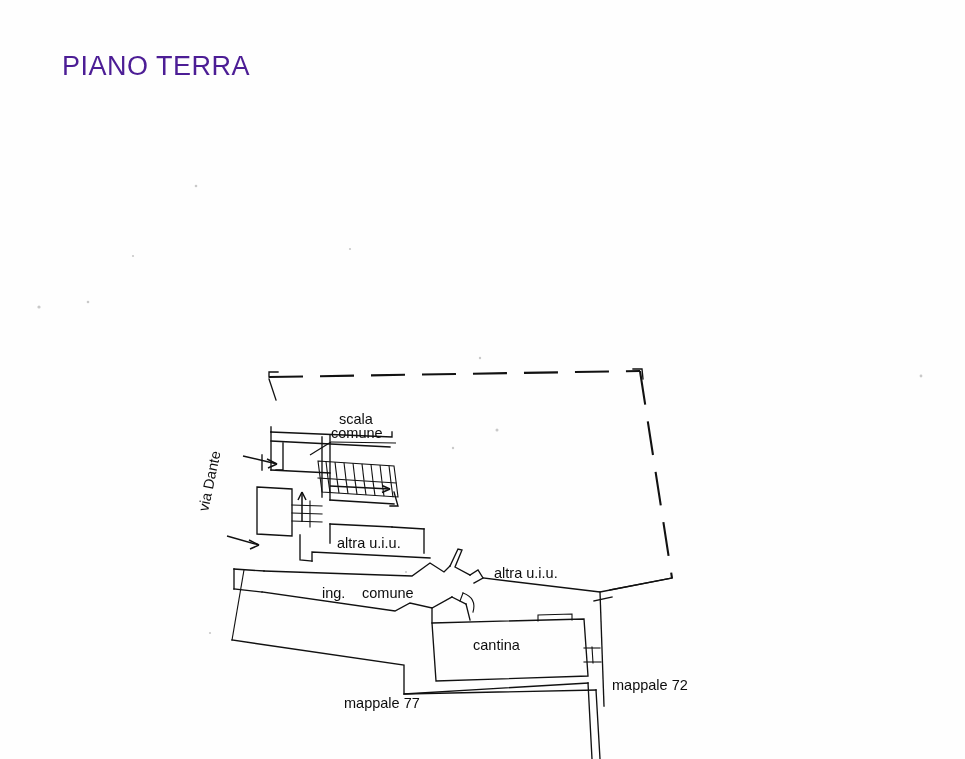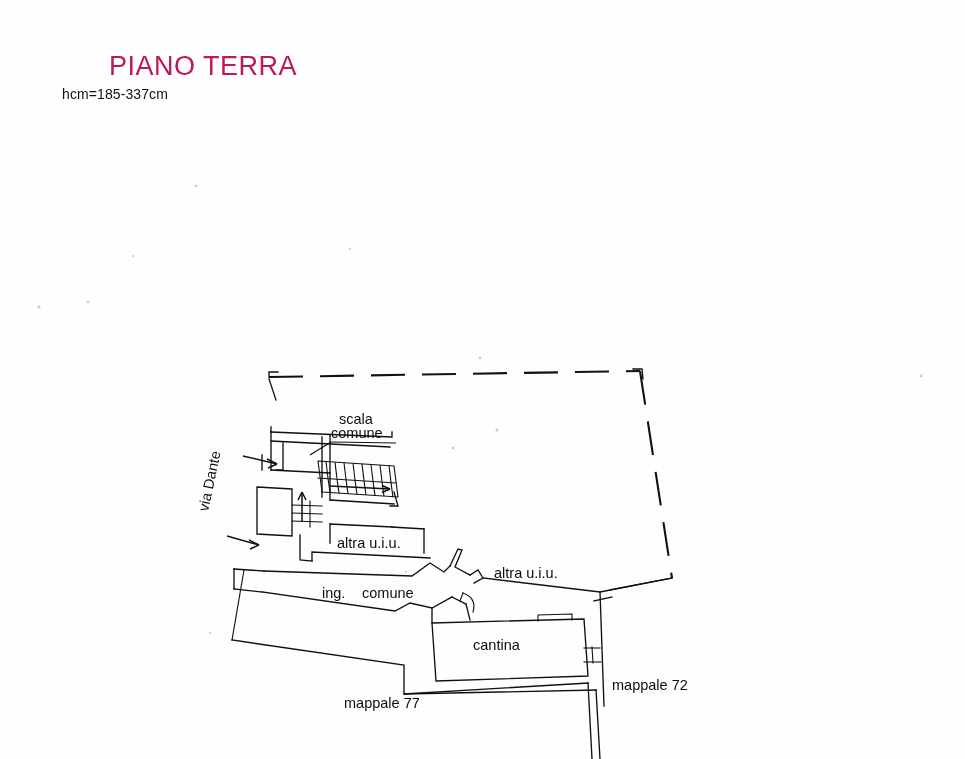--- a/index.html
+++ b/index.html
@@ -26,22 +26,21 @@
   .title-block {
     position: absolute;
     left: 62px;
     top: 52px;
   }
   .doc-title {
     font-size: 27px;
     letter-spacing: 0.5px;
     line-height: 1.05;
     white-space: nowrap;
-    color: #be185d;
-    margin-left: 47px;
+    color: #4c1d95;
   }
   .doc-sub {
     font-size: 14px;
     margin-top: 6px;
     letter-spacing: 0.1px;
     white-space: nowrap;
     color: #111111;
   }
   svg#plan {
     position: absolute;
@@ -94,21 +93,20 @@
   }
   .speck { fill: #c9c9c9; }
 </style>
 </head>
 <body>
 
 <div id="sheet">
 
   <div class="title-block">
     <div class="doc-title">PIANO TERRA</div>
-    <div class="doc-sub">hcm=185-337cm</div>
   </div>
 
   <svg id="plan" viewBox="0 0 965 759">
 
     <g>
       <circle class="speck" cx="196" cy="186" r="1.3"></circle>
       <circle class="speck" cx="88" cy="302" r="1.3"></circle>
       <circle class="speck" cx="133" cy="256" r="1.1"></circle>
       <circle class="speck" cx="39" cy="307" r="1.6"></circle>
       <circle class="speck" cx="350" cy="249" r="1.1"></circle>

